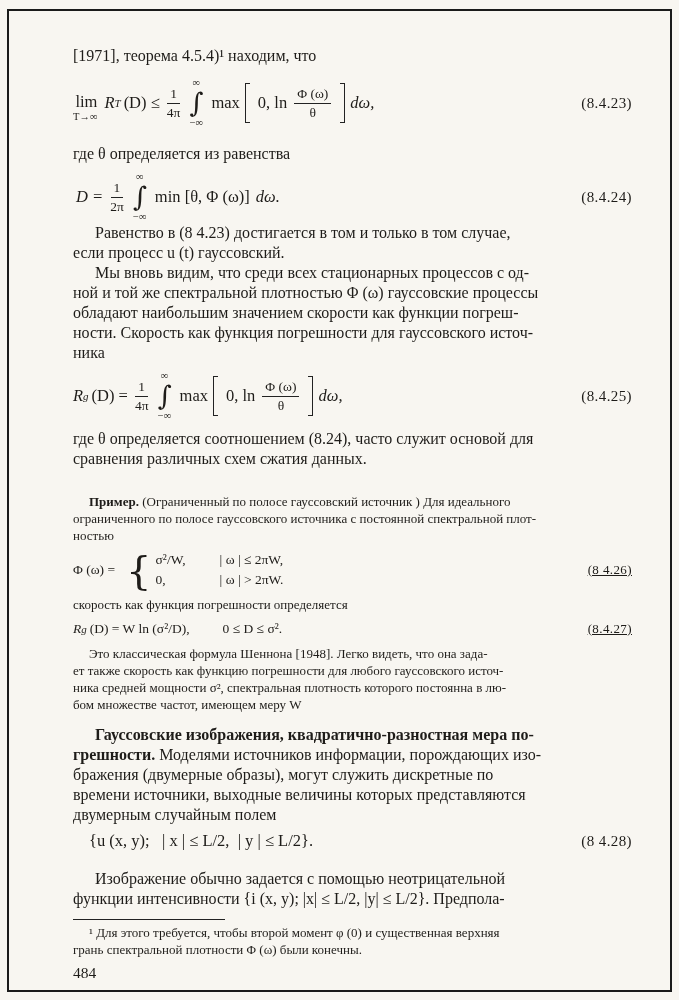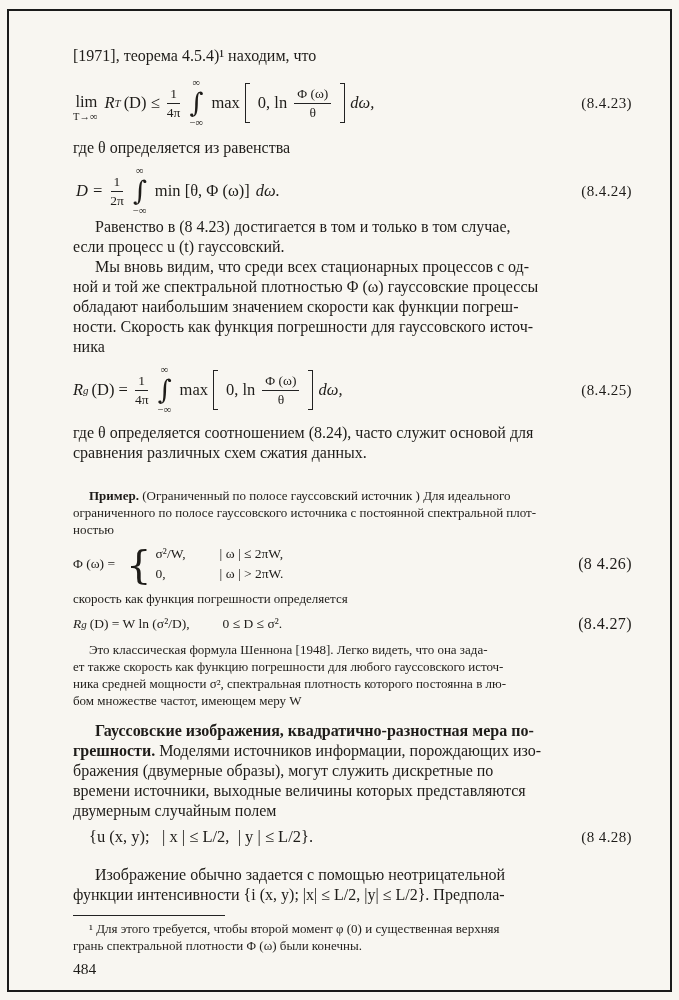--- a/index.html
+++ b/index.html
@@ -41,21 +41,21 @@
   .int-top,.int-bot { font-size:10.5px; line-height:10px; }
   .int-sign { font-size:27px; line-height:30px; font-family:"DejaVu Serif",serif; }
 
   .brkt { display:inline-flex; align-items:stretch; margin:0 2px; }
   .lb,.rb { width:5px; border-top:1.4px solid #222; border-bottom:1.4px solid #222; }
   .lb { border-left:1.4px solid #222; }
   .rb { border-right:1.4px solid #222; }
   .brkt-in { display:inline-flex; align-items:center; padding:3px 5px; }
 
   .eqtag { margin-left:auto; font-size:15px; letter-spacing:0.4px; }
-  .eqrow.small .eqtag { font-size:16px; }
+  .eqrow.small .eqtag { font-size:13px;text-decoration:underline; }
 
   .brace { font-size:40px; line-height:36px; font-weight:300; margin:0 4px 0 8px; font-family:"DejaVu Serif",serif; }
   .cases { display:inline-flex; flex-direction:column; gap:4px; font-size:13.5px; }
   .case-row { display:flex; }
   .case-val { width:64px; }
   .cond-gap { margin-left:30px; }
 
   .footnote-rule { width:152px; border-top:1.3px solid #222; margin-top:10px; }
   .pagenum { font-size:15.5px; margin-top:6px; }
 </style>
@@ -95,21 +95,21 @@
             <span class="num">Φ (ω)</span>
             <span class="den">θ</span>
           </span>
         </span>
         <span class="rb"></span>
       </span>
       <span class="mtext ital">dω,</span>
       <span class="eqtag">(8.4.23)</span>
     </div>
 
-    <p class="para" style="margin-top:10px">где θ определяется из равенства</p>
+    <p class="para" style="margin-top:16px">где θ определяется из равенства</p>
 
     <div class="eqrow" style="margin-top:8px">
       <span class="mtext ital">D =</span>
       <span class="frac">
         <span class="num">1</span>
         <span class="den">2π</span>
       </span>
       <span class="intblock">
         <span class="int-top">∞</span>
         <span class="int-sign">∫</span>

